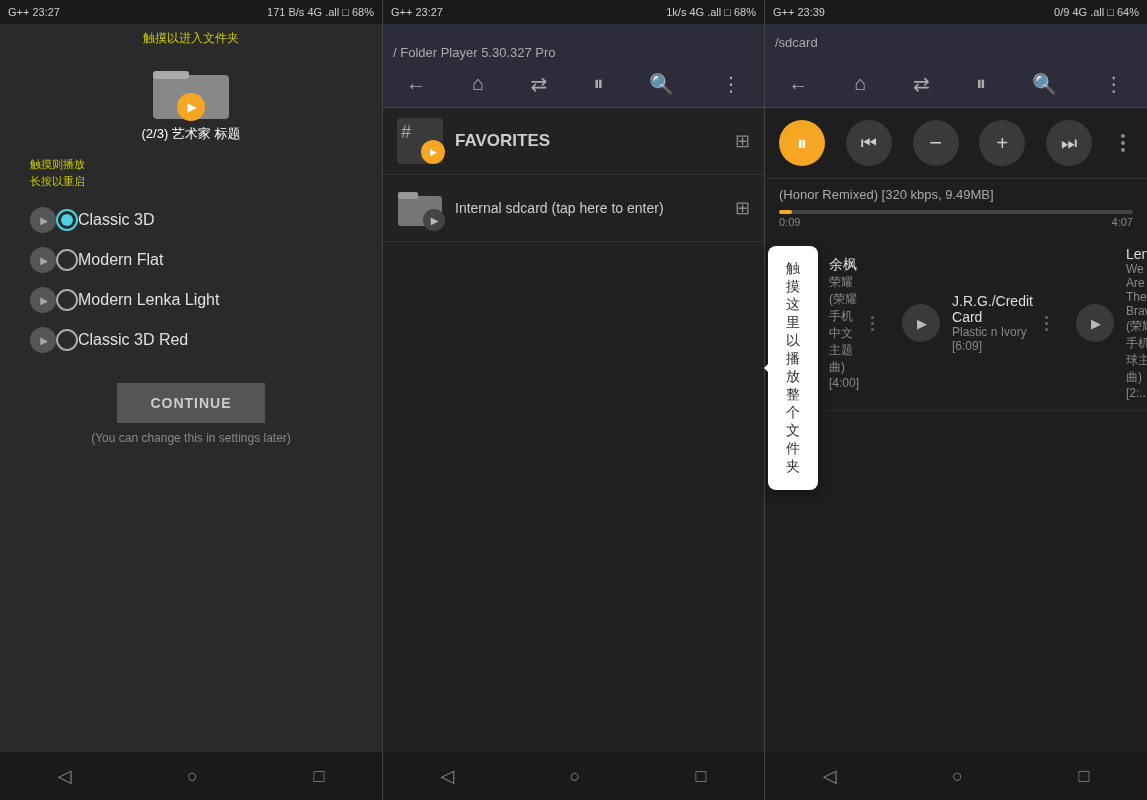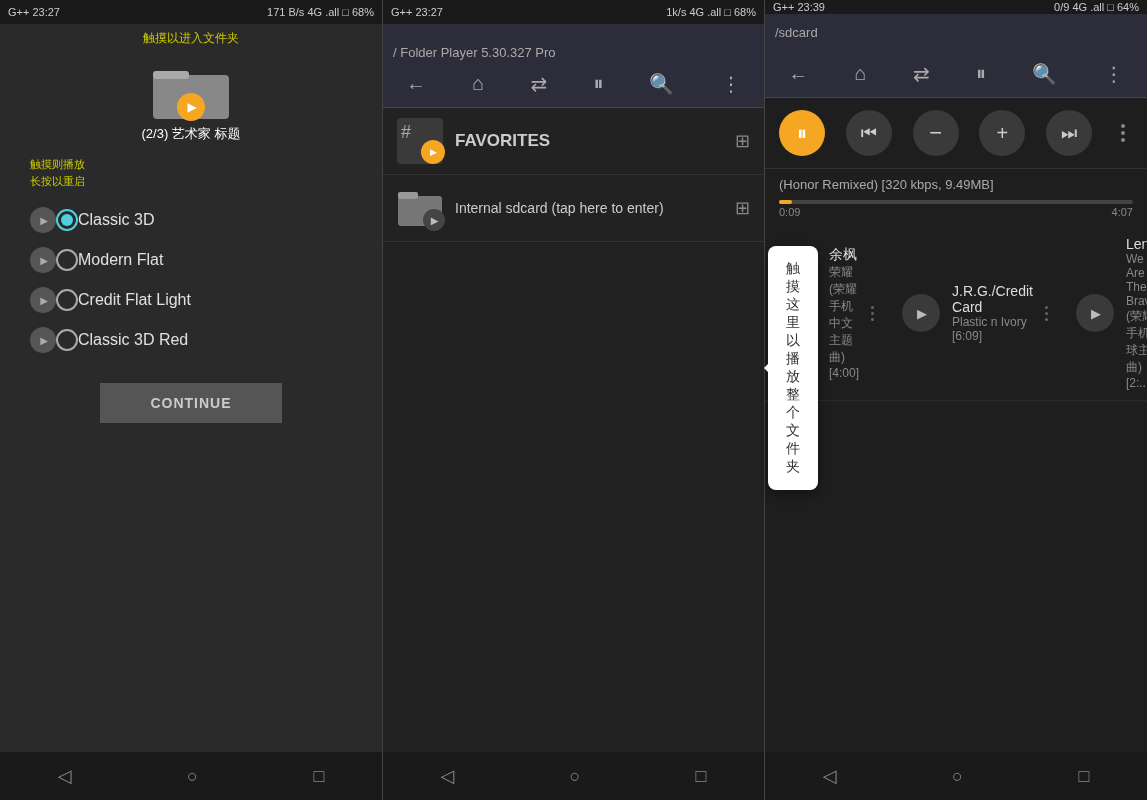--- a/index.html
+++ b/index.html
@@ -155,21 +155,21 @@
     }
 
     .theme-name {
       font-size: 16px;
       color: #e0e0e0;
     }
 
     .continue-btn {
       margin: 20px auto 8px;
       display: block;
-      width: 182px;
+      width: 148px;
       padding: 12px 0;
       background: #555;
       color: #ccc;
       font-size: 14px;
       font-weight: bold;
       text-align: center;
       border: none;
       cursor: pointer;
       letter-spacing: 1px;
     }
@@ -344,21 +344,21 @@
     .panel3 {
       width: 382px;
       height: 800px;
       background: #1e1e1e;
       display: flex;
       flex-direction: column;
       position: relative;
     }
 
     .panel3-header {
-      height: 14px;
+      height: 24px;
       background: #1a1a1a;
       display: flex;
       align-items: center;
       justify-content: space-between;
       padding: 0 8px;
       font-size: 11px;
       color: #ccc;
     }
 
     .panel3-titlebar {
@@ -552,30 +552,31 @@
       <span class="theme-name">Classic 3D</span>
     </div>
     <div class="theme-item">
       <div class="play-btn-sm"></div>
       <div class="radio-btn"></div>
       <span class="theme-name">Modern Flat</span>
     </div>
     <div class="theme-item">
       <div class="play-btn-sm"></div>
       <div class="radio-btn"></div>
-      <span class="theme-name">Credit Flat Light</span>
+      <span class="theme-name">Modern Lenka Light</span>
     </div>
     <div class="theme-item">
       <div class="play-btn-sm"></div>
       <div class="radio-btn"></div>
       <span class="theme-name">Classic 3D Red</span>
     </div>
   </div>
 
   <button class="continue-btn">CONTINUE</button>
+  <div class="settings-hint">(You can change this in settings later)</div>
 
   <div class="nav-bar">
     <span class="nav-icon">◁</span>
     <span class="nav-icon">○</span>
     <span class="nav-icon">□</span>
   </div>
 </div>
 
 <div class="panel2">
   <div class="panel2-header">

